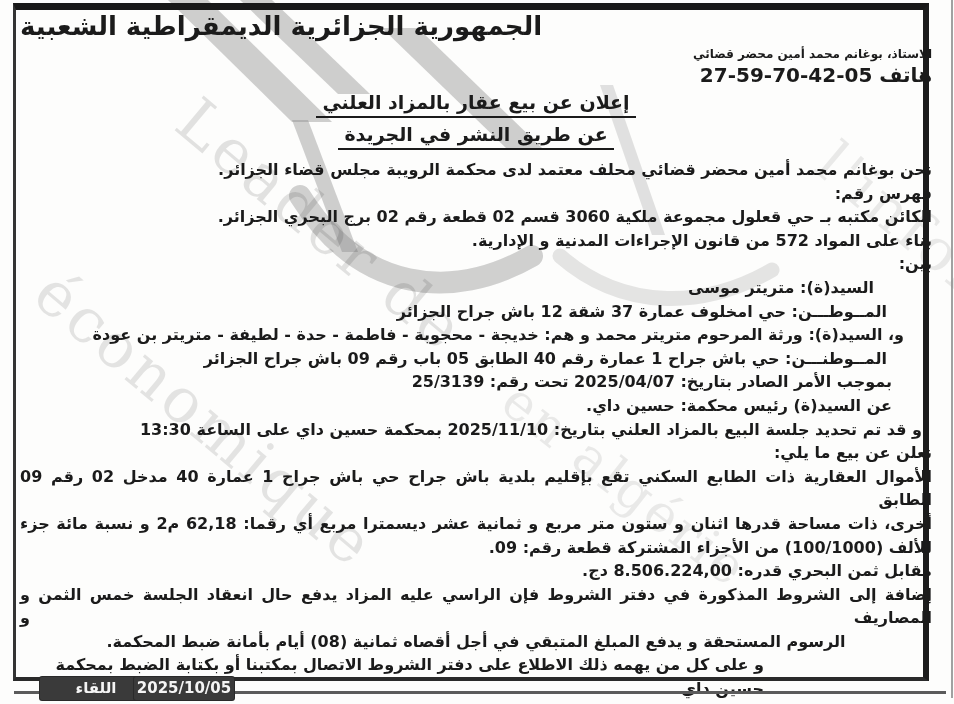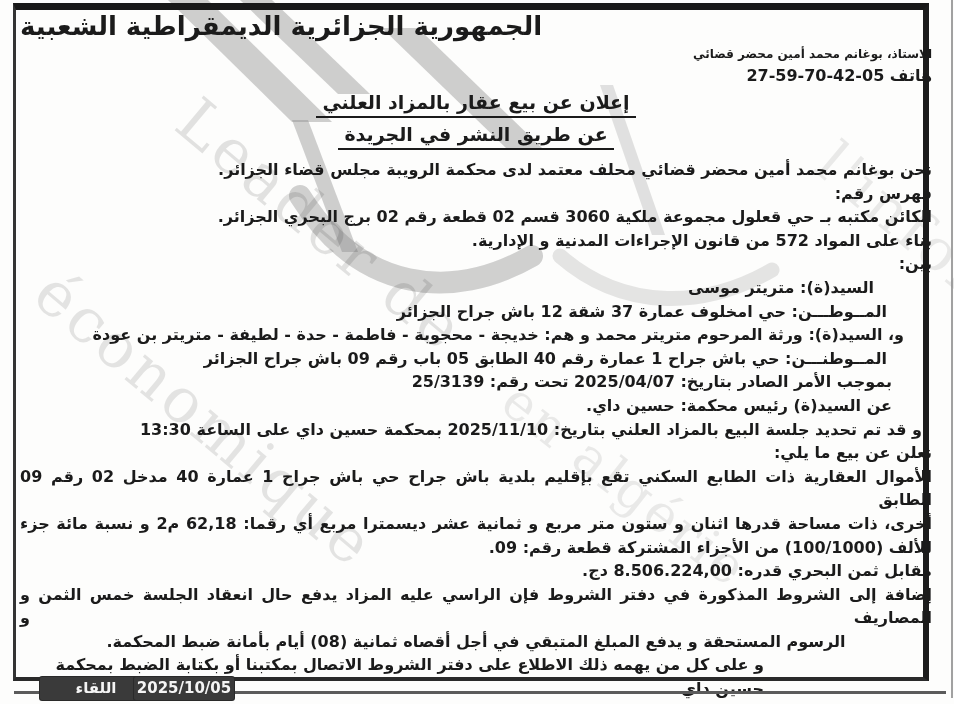--- a/index.html
+++ b/index.html
@@ -21,21 +21,21 @@
   .footer-rule{position:absolute;left:14px;right:8px;top:691px;height:3px;background:#5b5b5b;}
   
   .wm{position:absolute;inset:0;pointer-events:none;}
   
   .content{
     position:absolute;left:20px;top:8px;width:912px;direction:rtl;text-align:right;
     font-weight:700;
   }
   .republic{ text-align:left;font-size:26px;line-height:36px;letter-spacing:0px; }
   .officer{ font-size:12px;line-height:21px; }
-  .phone{ font-size:16px;line-height:21px; }
+  .phone{ font-size:20px;line-height:21px; }
   .main-title{ text-align:center;font-size:19px;line-height:26px;margin-top:3px; }
   .main-title span{ display:inline-block;border-bottom:2px solid #1b1b1b;padding:0 6px 1px 6px; }
   .body-block{ margin-top:8px;font-size:16px;line-height:23.6px; }
   .bl{ min-height:23.6px; }
   .ind10{ padding-right:10px; }
   .ind28{ padding-right:28px; }
   .ind40{ padding-right:40px; }
   .ind45{ padding-right:45px; }
   .ind60{ padding-right:58px; }
   .ind170{ padding-right:168px; }

